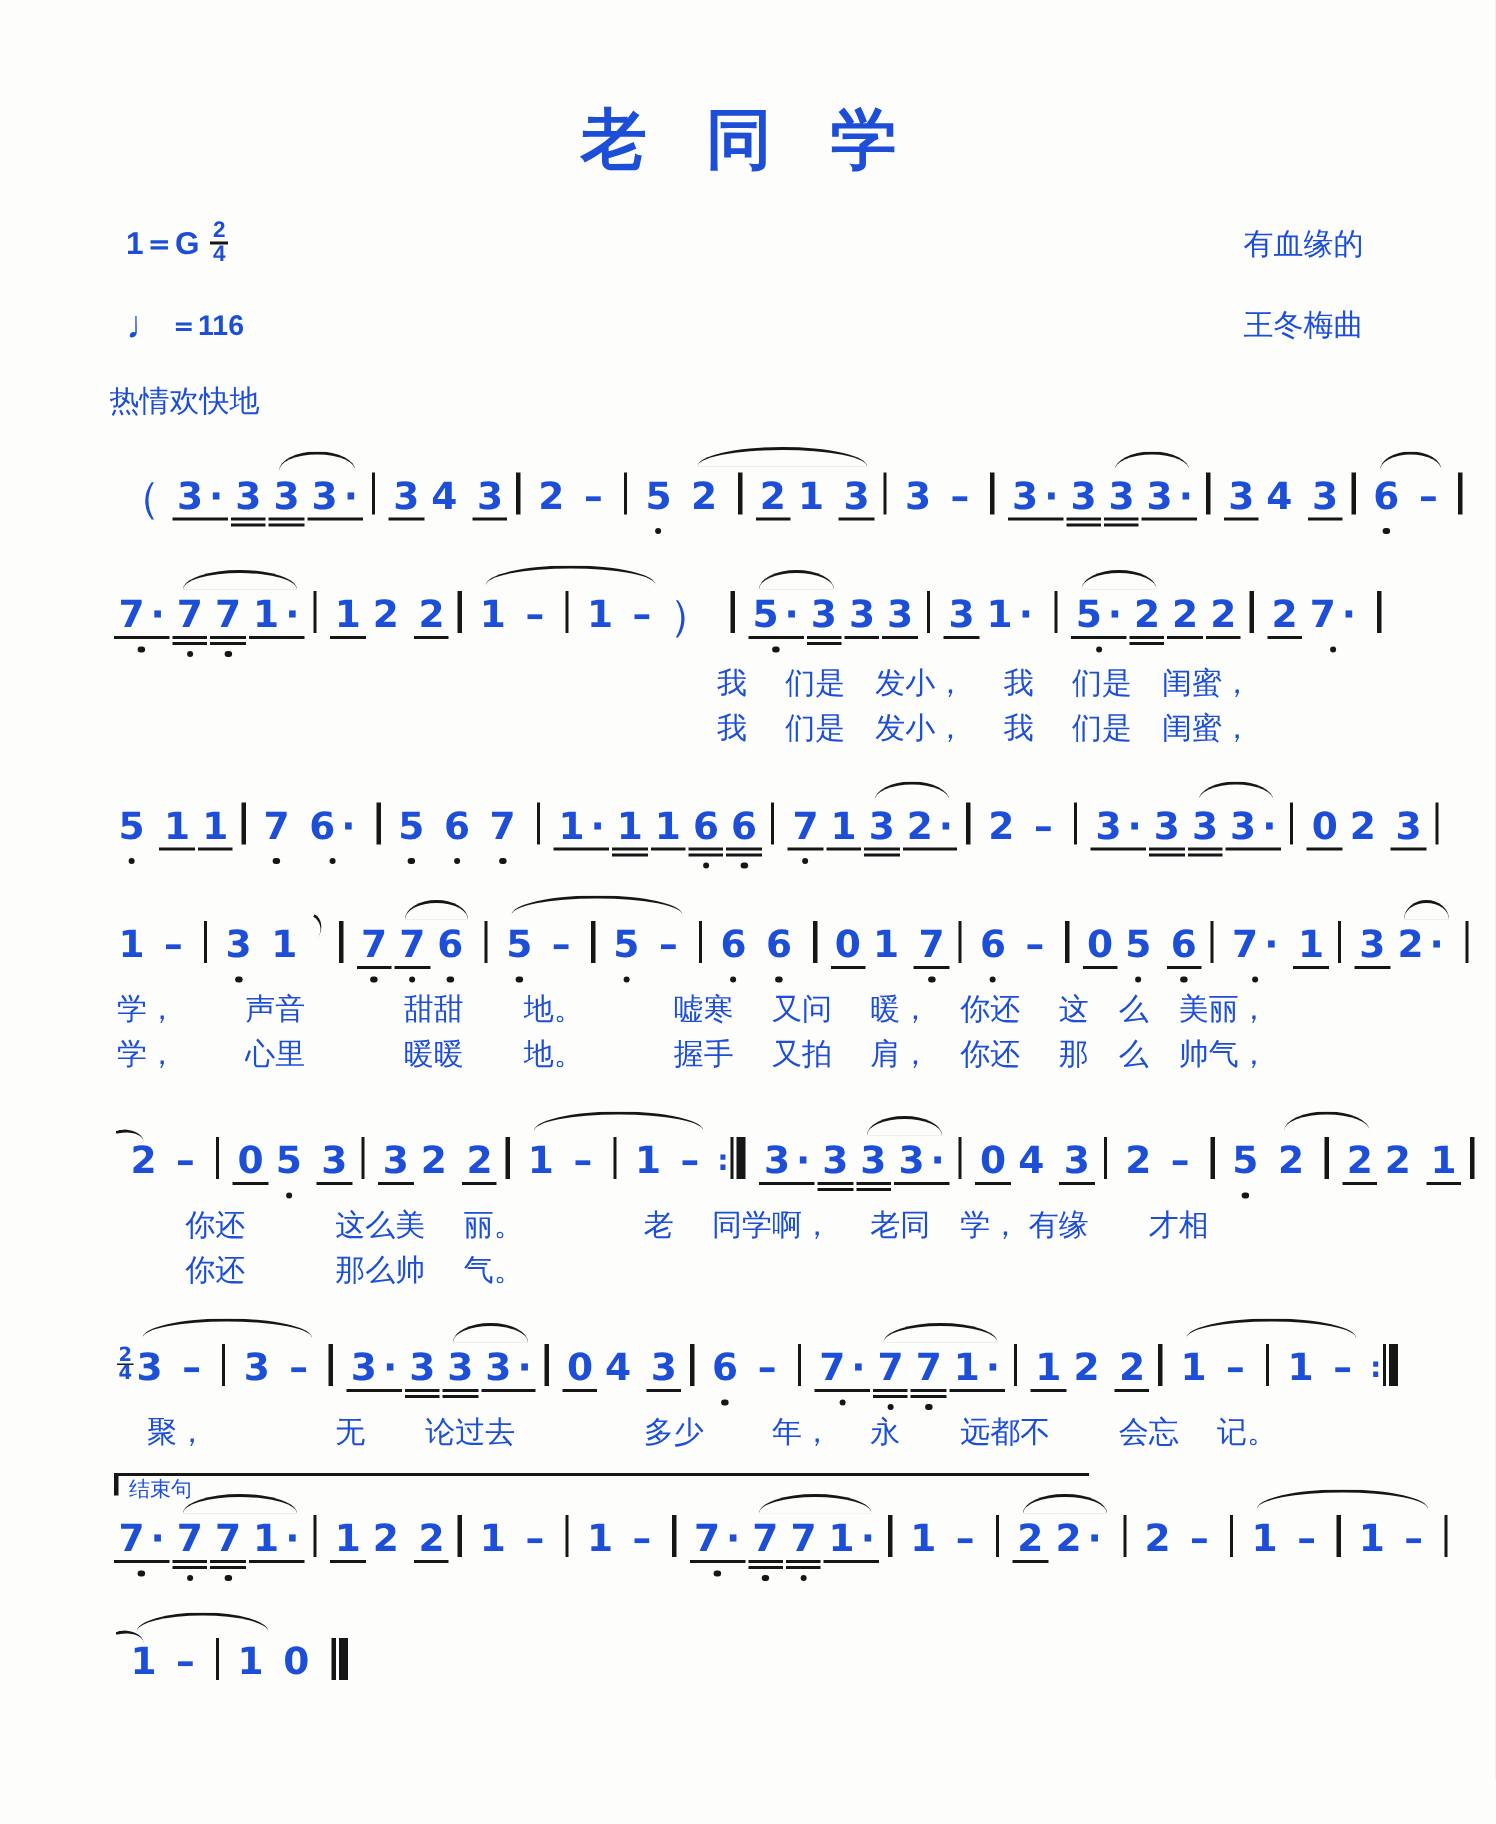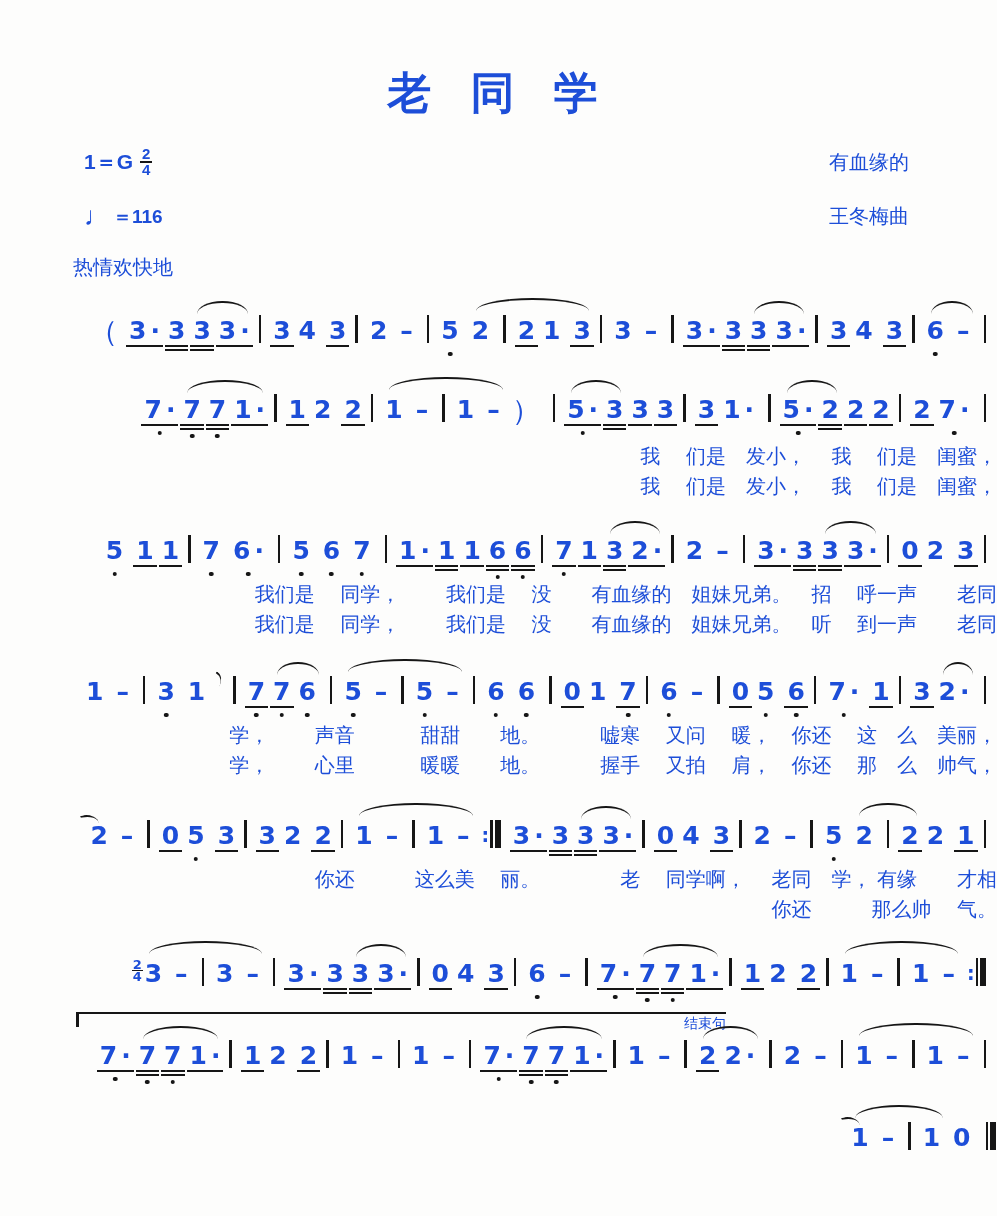--- a/index.html
+++ b/index.html
@@ -11,21 +11,21 @@
             padding:0 88px 0 84px;margin-top:24px;font-size:20px;gap:42px;}
   .credit{font-size:20px;}
   .key-sig{font-weight:bold;font-size:21px;display:flex;align-items:center;}
   .ts-stack{display:inline-flex;flex-direction:column;align-items:center;
             font-size:15px;font-weight:bold;line-height:14px;margin-left:7px;}
   .ts-num{border-bottom:2px solid #161616;padding:0 2px 0;}
   .tempo{font-weight:bold;font-size:19px;display:flex;align-items:center;}
   .tnote{font-size:26px;margin-right:3px;font-weight:normal;}
   .mood{padding-left:73px;margin-top:22px;font-size:20px;}
   #score{padding-left:78px;margin-top:4px;}
-  .line-block{position:relative;margin-top:10px;text-align:right;}
+  .line-block{position:relative;margin-top:10px;}
   .notes-row{white-space:nowrap;padding:24px 0 14px;font-family:"DejaVu Sans",sans-serif;
              font-weight:bold;font-size:25px;line-height:1;}
   .note{display:inline-block;position:relative;margin:0 11px 0 0;padding:0 1px;}
   .note.beamed{margin-right:6px;}
   .ad{margin-left:4px;}
   .ul{position:absolute;left:-2px;right:-2px;height:2px;background:#161616;}
   .u1{bottom:-4px;}
   .u2{bottom:-8px;}
   .ld{position:absolute;left:50%;transform:translateX(-50%);bottom:-13px;
       width:4.5px;height:4.5px;border-radius:50%;background:#161616;}
@@ -93,44 +93,43 @@
       </div>
       <div class="line-block">
         <div class="notes-row"><span class="note beamed"><span class="g">7</span><span class="ad">·</span><span class="ul u1"></span><span class="ld"></span></span><span class="slur-group"><span class="slur-arc"></span><span class="note beamed b2"><span class="g">7</span><span class="ul u1"></span><span class="ul u2"></span><span class="ld"></span></span><span class="note beamed b2"><span class="g">7</span><span class="ul u1"></span><span class="ul u2"></span><span class="ld"></span></span><span class="note beamed"><span class="g">1</span><span class="ad">·</span><span class="ul u1"></span></span></span><span class="bar"></span><span class="note beamed"><span class="g">1</span><span class="ul u1"></span></span><span class="note"><span class="g">2</span></span><span class="note beamed"><span class="g">2</span><span class="ul u1"></span></span><span class="bar"></span><span class="slur-group"><span class="slur-arc"></span><span class="note"><span class="g">1</span></span><span class="note"><span class="g">–</span></span><span class="bar"></span><span class="note"><span class="g">1</span></span><span class="note"><span class="g">–</span></span></span><span class="paren" style="font-family: &quot;DejaVu Sans&quot;, sans-serif;">）</span><span class="bar"></span><span class="slur-group"><span class="slur-arc"></span><span class="note beamed"><span class="g">5</span><span class="ad">·</span><span class="ul u1"></span><span class="ld"></span></span><span class="note beamed b2"><span class="g">3</span><span class="ul u1"></span><span class="ul u2"></span></span></span><span class="note beamed"><span class="g">3</span><span class="ul u1"></span></span><span class="note beamed"><span class="g">3</span><span class="ul u1"></span></span><span class="bar"></span><span class="note beamed"><span class="g">3</span><span class="ul u1"></span></span><span class="note"><span class="g">1</span><span class="ad">·</span></span><span class="bar"></span><span class="slur-group"><span class="slur-arc"></span><span class="note beamed"><span class="g">5</span><span class="ad">·</span><span class="ul u1"></span><span class="ld"></span></span><span class="note beamed b2"><span class="g">2</span><span class="ul u1"></span><span class="ul u2"></span></span></span><span class="note beamed"><span class="g">2</span><span class="ul u1"></span></span><span class="note beamed"><span class="g">2</span><span class="ul u1"></span></span><span class="bar"></span><span class="note beamed"><span class="g">2</span><span class="ul u1"></span></span><span class="note"><span class="g">7</span><span class="ad">·</span><span class="ld"></span></span><span class="bar"></span></div>
         <div class="lyrics">
           <div class="lyrics-row">　　　　　　　　　　　　　　　　　　　　我　 们是　发小，　 我　 们是　闺蜜，</div>
           <div class="lyrics-row">　　　　　　　　　　　　　　　　　　　　我　 们是　发小，　 我　 们是　闺蜜，</div>
         </div>
       </div>
       <div class="line-block">
         <div class="notes-row"><span class="note"><span class="g">5</span><span class="ld"></span></span><span class="note beamed"><span class="g">1</span><span class="ul u1"></span></span><span class="note beamed"><span class="g">1</span><span class="ul u1"></span></span><span class="bar"></span><span class="note"><span class="g">7</span><span class="ld"></span></span><span class="note"><span class="g">6</span><span class="ad">·</span><span class="ld"></span></span><span class="bar"></span><span class="note"><span class="g">5</span><span class="ld"></span></span><span class="note"><span class="g">6</span><span class="ld"></span></span><span class="note"><span class="g">7</span><span class="ld"></span></span><span class="bar"></span><span class="note beamed"><span class="g">1</span><span class="ad">·</span><span class="ul u1"></span></span><span class="note beamed b2"><span class="g">1</span><span class="ul u1"></span><span class="ul u2"></span></span><span class="note beamed"><span class="g">1</span><span class="ul u1"></span></span><span class="note beamed b2"><span class="g">6</span><span class="ul u1"></span><span class="ul u2"></span><span class="ld"></span></span><span class="note beamed b2"><span class="g">6</span><span class="ul u1"></span><span class="ul u2"></span><span class="ld"></span></span><span class="bar"></span><span class="note beamed"><span class="g">7</span><span class="ul u1"></span><span class="ld"></span></span><span class="note beamed"><span class="g">1</span><span class="ul u1"></span></span><span class="slur-group"><span class="slur-arc"></span><span class="note beamed b2"><span class="g">3</span><span class="ul u1"></span><span class="ul u2"></span></span><span class="note beamed"><span class="g">2</span><span class="ad">·</span><span class="ul u1"></span></span></span><span class="bar"></span><span class="note"><span class="g">2</span></span><span class="note"><span class="g">–</span></span><span class="bar"></span><span class="note beamed"><span class="g">3</span><span class="ad">·</span><span class="ul u1"></span></span><span class="note beamed b2"><span class="g">3</span><span class="ul u1"></span><span class="ul u2"></span></span><span class="slur-group"><span class="slur-arc"></span><span class="note beamed b2"><span class="g">3</span><span class="ul u1"></span><span class="ul u2"></span></span><span class="note beamed"><span class="g">3</span><span class="ad">·</span><span class="ul u1"></span></span></span><span class="bar"></span><span class="note beamed"><span class="g">0</span><span class="ul u1"></span></span><span class="note"><span class="g">2</span></span><span class="note beamed"><span class="g">3</span><span class="ul u1"></span></span><span class="bar"></span></div>
-        <div class="lyrics">
-          <div class="lyrics-row">我们是　 同学，　　 我们是　 没　　有血缘的　姐妹兄弟。　招　 呼一声　　老同</div>
-          <div class="lyrics-row">我们是　 同学，　　 我们是　 没　　有血缘的　姐妹兄弟。　听　 到一声　　老同</div>
-        </div>
       </div>
       <div class="line-block">
         <div class="notes-row"><span class="note"><span class="g">1</span></span><span class="note"><span class="g">–</span></span><span class="bar"></span><span class="note"><span class="g">3</span><span class="ld"></span></span><span class="note"><span class="g">1</span></span><span class="breath"></span><span class="bar"></span><span class="note beamed"><span class="g">7</span><span class="ul u1"></span><span class="ld"></span></span><span class="slur-group"><span class="slur-arc"></span><span class="note beamed"><span class="g">7</span><span class="ul u1"></span><span class="ld"></span></span><span class="note"><span class="g">6</span><span class="ld"></span></span></span><span class="bar"></span><span class="slur-group"><span class="slur-arc"></span><span class="note"><span class="g">5</span><span class="ld"></span></span><span class="note"><span class="g">–</span></span><span class="bar"></span><span class="note"><span class="g">5</span><span class="ld"></span></span><span class="note"><span class="g">–</span></span></span><span class="bar"></span><span class="note"><span class="g">6</span><span class="ld"></span></span><span class="note"><span class="g">6</span><span class="ld"></span></span><span class="bar"></span><span class="note beamed"><span class="g">0</span><span class="ul u1"></span></span><span class="note"><span class="g">1</span></span><span class="note beamed"><span class="g">7</span><span class="ul u1"></span><span class="ld"></span></span><span class="bar"></span><span class="note"><span class="g">6</span><span class="ld"></span></span><span class="note"><span class="g">–</span></span><span class="bar"></span><span class="note beamed"><span class="g">0</span><span class="ul u1"></span></span><span class="note"><span class="g">5</span><span class="ld"></span></span><span class="note beamed"><span class="g">6</span><span class="ul u1"></span><span class="ld"></span></span><span class="bar"></span><span class="note"><span class="g">7</span><span class="ad">·</span><span class="ld"></span></span><span class="note beamed"><span class="g">1</span><span class="ul u1"></span></span><span class="bar"></span><span class="note beamed"><span class="g">3</span><span class="ul u1"></span></span><span class="slur-group"><span class="slur-arc"></span><span class="note"><span class="g">2</span><span class="ad">·</span></span></span><span class="bar"></span></div>
         <div class="lyrics">
           <div class="lyrics-row">学，　　 声音　　　 甜甜　　地。　　　嘘寒　 又问　 暖，　你还　 这　么　美丽，</div>
           <div class="lyrics-row">学，　　 心里　　　 暖暖　　地。　　　握手　 又拍　 肩，　你还　 那　么　帅气，</div>
         </div>
       </div>
       <div class="line-block">
         <div class="notes-row"><span class="tiehook"></span><span class="note"><span class="g">2</span></span><span class="note"><span class="g">–</span></span><span class="bar"></span><span class="note beamed"><span class="g">0</span><span class="ul u1"></span></span><span class="note"><span class="g">5</span><span class="ld"></span></span><span class="note beamed"><span class="g">3</span><span class="ul u1"></span></span><span class="bar"></span><span class="note beamed"><span class="g">3</span><span class="ul u1"></span></span><span class="note"><span class="g">2</span></span><span class="note beamed"><span class="g">2</span><span class="ul u1"></span></span><span class="bar"></span><span class="slur-group"><span class="slur-arc"></span><span class="note"><span class="g">1</span></span><span class="note"><span class="g">–</span></span><span class="bar"></span><span class="note"><span class="g">1</span></span><span class="note"><span class="g">–</span></span></span><span class="rep"><span class="repdots">:</span><span class="bar"></span><span class="bar thick"></span></span><span class="note beamed"><span class="g">3</span><span class="ad">·</span><span class="ul u1"></span></span><span class="note beamed b2"><span class="g">3</span><span class="ul u1"></span><span class="ul u2"></span></span><span class="slur-group"><span class="slur-arc"></span><span class="note beamed b2"><span class="g">3</span><span class="ul u1"></span><span class="ul u2"></span></span><span class="note beamed"><span class="g">3</span><span class="ad">·</span><span class="ul u1"></span></span></span><span class="bar"></span><span class="note beamed"><span class="g">0</span><span class="ul u1"></span></span><span class="note"><span class="g">4</span></span><span class="note beamed"><span class="g">3</span><span class="ul u1"></span></span><span class="bar"></span><span class="note"><span class="g">2</span></span><span class="note"><span class="g">–</span></span><span class="bar"></span><span class="note"><span class="g">5</span><span class="ld"></span></span><span class="slur-group"><span class="slur-arc"></span><span class="note"><span class="g">2</span></span><span class="bar"></span><span class="note beamed"><span class="g">2</span><span class="ul u1"></span></span></span><span class="note"><span class="g">2</span></span><span class="note beamed"><span class="g">1</span><span class="ul u1"></span></span><span class="bar"></span></div>
         <div class="lyrics">
           <div class="lyrics-row">　　 你还　　　这么美　 丽。　　　　老　 同学啊，　 老同　学， 有缘　　才相</div>
           <div class="lyrics-row">　　 你还　　　那么帅　 气。</div>
         </div>
       </div>
       <div class="line-block">
         <div class="notes-row"><span class="tsmark">
             <span class="n">2</span>
             <span class="d">4</span>
           </span><span class="slur-group"><span class="slur-arc"></span><span class="note"><span class="g">3</span></span><span class="note"><span class="g">–</span></span><span class="bar"></span><span class="note"><span class="g">3</span></span><span class="note"><span class="g">–</span></span></span><span class="bar"></span><span class="note beamed"><span class="g">3</span><span class="ad">·</span><span class="ul u1"></span></span><span class="note beamed b2"><span class="g">3</span><span class="ul u1"></span><span class="ul u2"></span></span><span class="slur-group"><span class="slur-arc"></span><span class="note beamed b2"><span class="g">3</span><span class="ul u1"></span><span class="ul u2"></span></span><span class="note beamed"><span class="g">3</span><span class="ad">·</span><span class="ul u1"></span></span></span><span class="bar"></span><span class="note beamed"><span class="g">0</span><span class="ul u1"></span></span><span class="note"><span class="g">4</span></span><span class="note beamed"><span class="g">3</span><span class="ul u1"></span></span><span class="bar"></span><span class="note"><span class="g">6</span><span class="ld"></span></span><span class="note"><span class="g">–</span></span><span class="bar"></span><span class="note beamed"><span class="g">7</span><span class="ad">·</span><span class="ul u1"></span><span class="ld"></span></span><span class="slur-group"><span class="slur-arc"></span><span class="note beamed b2"><span class="g">7</span><span class="ul u1"></span><span class="ul u2"></span><span class="ld"></span></span><span class="note beamed b2"><span class="g">7</span><span class="ul u1"></span><span class="ul u2"></span><span class="ld"></span></span><span class="note beamed"><span class="g">1</span><span class="ad">·</span><span class="ul u1"></span></span></span><span class="bar"></span><span class="note beamed"><span class="g">1</span><span class="ul u1"></span></span><span class="note"><span class="g">2</span></span><span class="note beamed"><span class="g">2</span><span class="ul u1"></span></span><span class="bar"></span><span class="slur-group"><span class="slur-arc"></span><span class="note"><span class="g">1</span></span><span class="note"><span class="g">–</span></span><span class="bar"></span><span class="note"><span class="g">1</span></span><span class="note"><span class="g">–</span></span></span><span class="rep"><span class="repdots">:</span><span class="bar"></span><span class="bar thick"></span></span></div>
+        <div class="lyrics">
+          <div class="lyrics-row">　聚，　　　　 无　　论过去　　　　 多少　　 年，　 永　　远都不　　 会忘　 记。</div>
+        </div>
       </div>
       <div class="line-block has-bracket">
         <div class="ending-bracket"><span class="elabel">结束句</span></div>
         <div class="notes-row"><span class="note beamed"><span class="g">7</span><span class="ad">·</span><span class="ul u1"></span><span class="ld"></span></span><span class="slur-group"><span class="slur-arc"></span><span class="note beamed b2"><span class="g">7</span><span class="ul u1"></span><span class="ul u2"></span><span class="ld"></span></span><span class="note beamed b2"><span class="g">7</span><span class="ul u1"></span><span class="ul u2"></span><span class="ld"></span></span><span class="note beamed"><span class="g">1</span><span class="ad">·</span><span class="ul u1"></span></span></span><span class="bar"></span><span class="note beamed"><span class="g">1</span><span class="ul u1"></span></span><span class="note"><span class="g">2</span></span><span class="note beamed"><span class="g">2</span><span class="ul u1"></span></span><span class="bar"></span><span class="note"><span class="g">1</span></span><span class="note"><span class="g">–</span></span><span class="bar"></span><span class="note"><span class="g">1</span></span><span class="note"><span class="g">–</span></span><span class="bar"></span><span class="note beamed"><span class="g">7</span><span class="ad">·</span><span class="ul u1"></span><span class="ld"></span></span><span class="slur-group"><span class="slur-arc"></span><span class="note beamed b2"><span class="g">7</span><span class="ul u1"></span><span class="ul u2"></span><span class="ld"></span></span><span class="note beamed b2"><span class="g">7</span><span class="ul u1"></span><span class="ul u2"></span><span class="ld"></span></span><span class="note beamed"><span class="g">1</span><span class="ad">·</span><span class="ul u1"></span></span></span><span class="bar"></span><span class="note"><span class="g">1</span></span><span class="note"><span class="g">–</span></span><span class="bar"></span><span class="slur-group"><span class="slur-arc"></span><span class="note beamed"><span class="g">2</span><span class="ul u1"></span></span><span class="note"><span class="g">2</span><span class="ad">·</span></span></span><span class="bar"></span><span class="note"><span class="g">2</span></span><span class="note"><span class="g">–</span></span><span class="bar"></span><span class="slur-group"><span class="slur-arc"></span><span class="note"><span class="g">1</span></span><span class="note"><span class="g">–</span></span><span class="bar"></span><span class="note"><span class="g">1</span></span><span class="note"><span class="g">–</span></span></span><span class="bar"></span></div>
       </div>
       <div class="line-block">
         <div class="notes-row"><span class="tiehook"></span><span class="slur-group"><span class="slur-arc"></span><span class="note"><span class="g">1</span></span><span class="note"><span class="g">–</span></span><span class="bar"></span><span class="note"><span class="g">1</span></span></span><span class="note"><span class="g">0</span></span><span class="fin"><span class="bar"></span><span class="bar thick"></span></span></div>
       </div>
     </div>
 </div>

